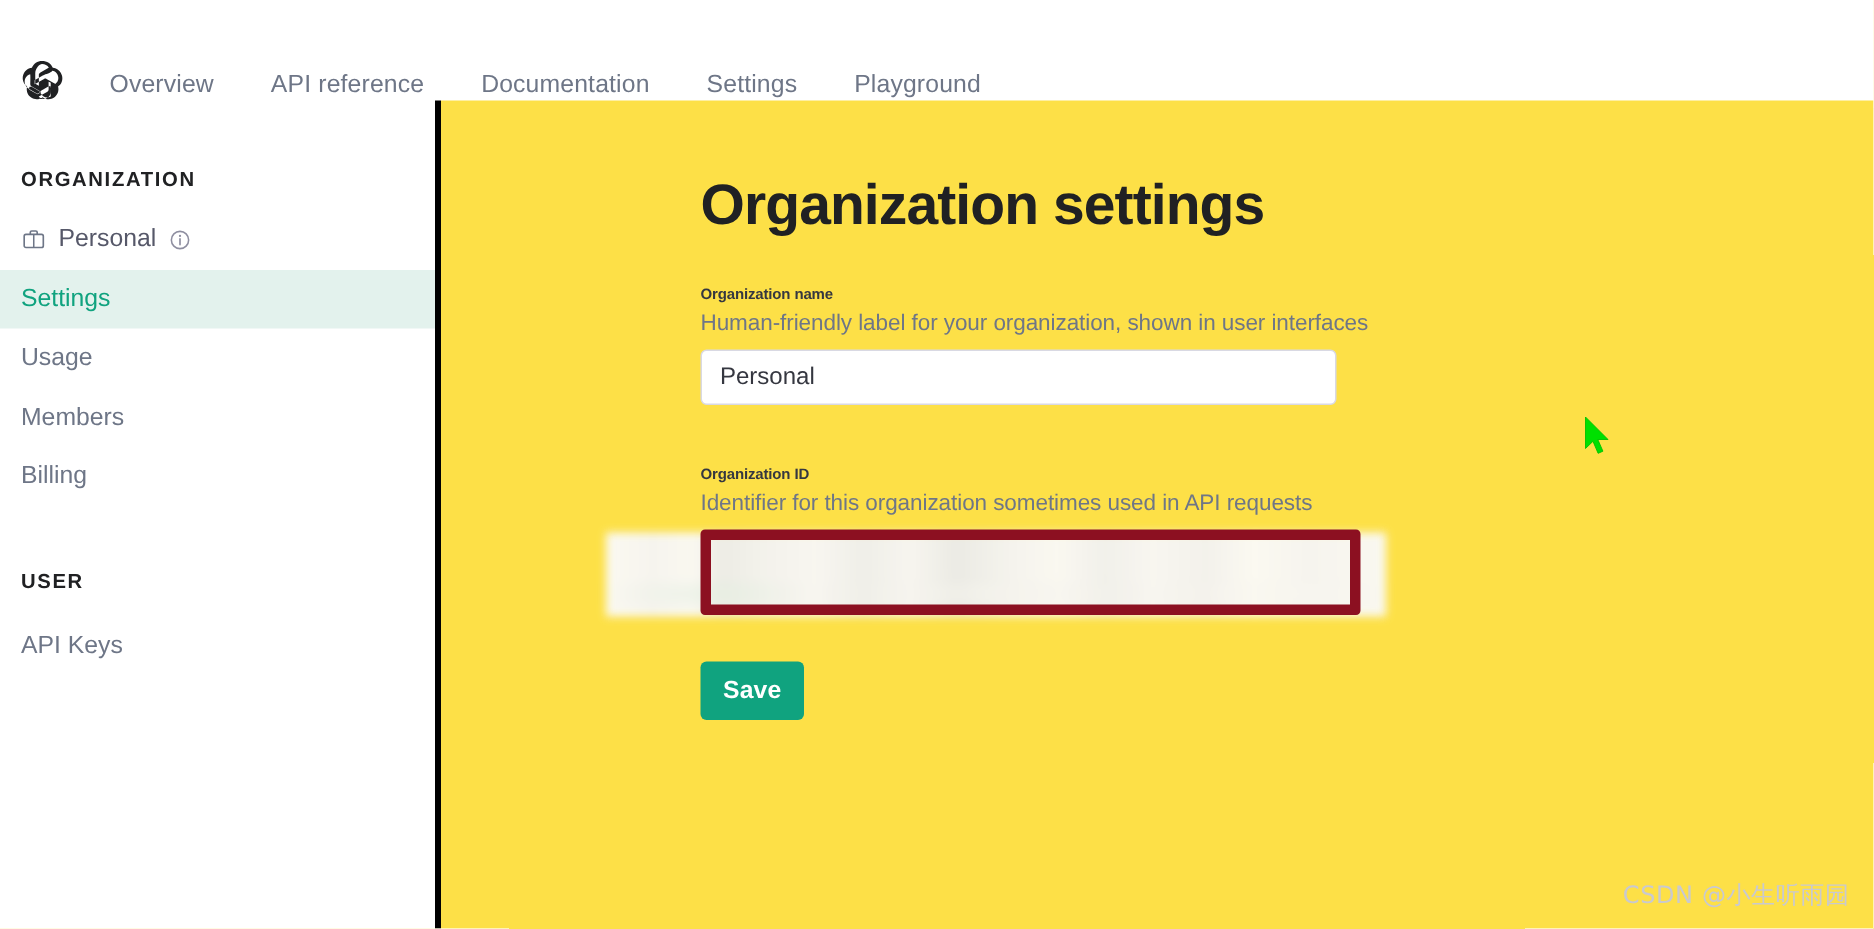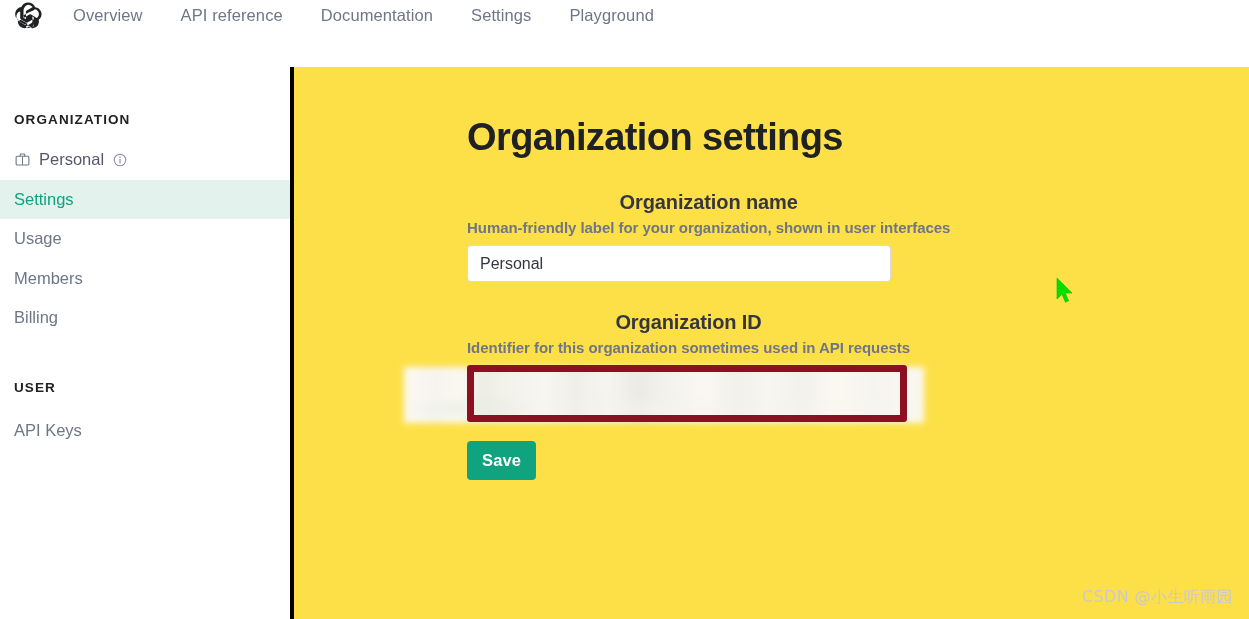--- a/index.html
+++ b/index.html
@@ -22,21 +22,21 @@
 
   
   .topbar {
     position: absolute;
     left: 0; top: 0;
     width: 1249px;
     height: 73px;
     background: #ffffff;
     border-bottom: 1px solid #e6e6e6;
     display: flex;
-    align-items: flex-start;
+    align-items: flex-end;
   }
 
   .brand-logo {
     width: 34px;
     height: 34px;
     margin-left: 11px;
     margin-right: 28px;
     flex: 0 0 auto;
     display: block;
   }
@@ -137,35 +137,33 @@
     letter-spacing: -0.6px;
     color: #202123;
     white-space: nowrap;
   }
 
   .field-group { position: absolute; left: 173px; }
   .fg-name { top: 124px; }
   .fg-id   { top: 244px; }
 
   .field-label {
-    font-size: 20px;
+    font-size: 10px;
     font-weight: 700;
     color: #353740;
     letter-spacing: -0.1px;
     margin-bottom: 5px;
-    text-align: center;
   }
 
   .field-help {
     font-size: 15px;
     color: #6e7687;
     letter-spacing: -0.05px;
     margin-bottom: 9px;
     white-space: nowrap;
-    font-weight: bold;
   }
 
   .text-input {
     width: 424px;
     height: 37px;
     border: 1px solid #d9d9e3;
     border-radius: 4px;
     background: #ffffff;
     font-family: "Liberation Sans", sans-serif;
     font-size: 16px;

